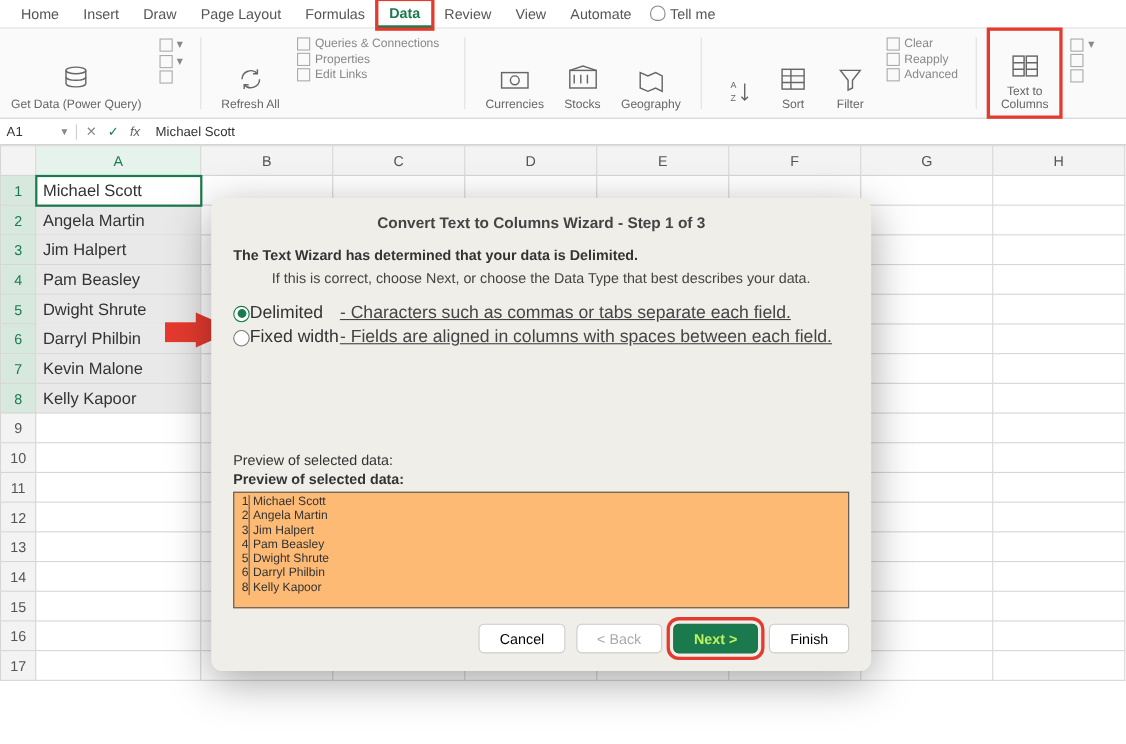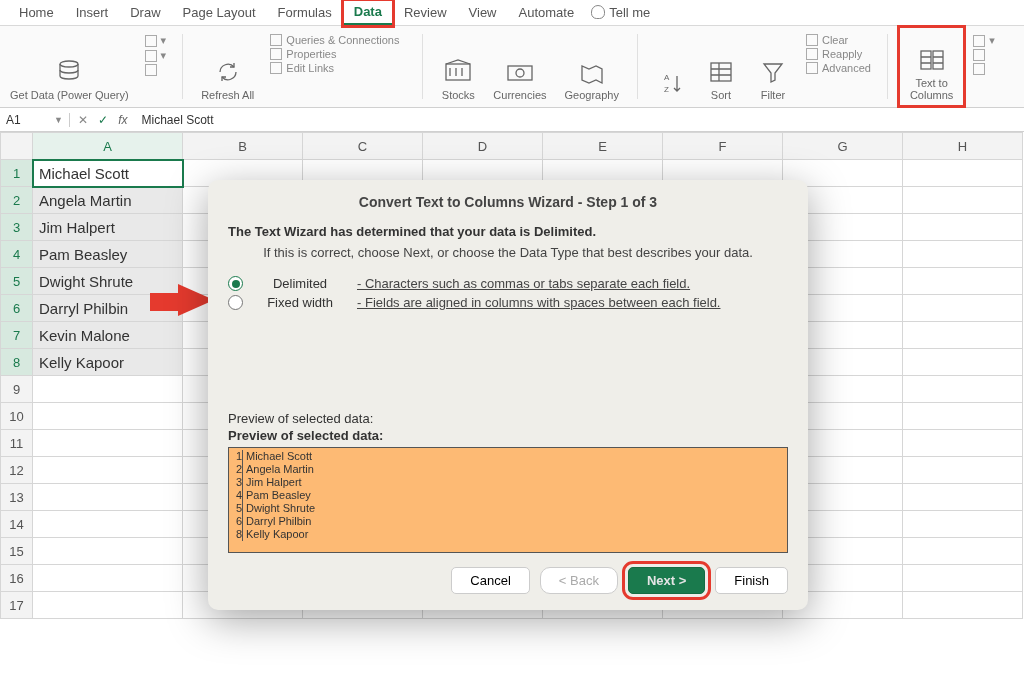--- a/index.html
+++ b/index.html
@@ -42,39 +42,39 @@
   td.sel { background:#e9e9e9; }
   td.active { background:#fff; outline:2px solid #1a7a4d; outline-offset:-1px; }
   .colA { width:150px; }
   .colW { width:120px; }
 
   
   .arrow { position:absolute; left:146px; top:126px; width:0; height:0; border-top:16px solid transparent; border-bottom:16px solid transparent; border-left:36px solid #e53a2e; z-index:50; }
   .arrowtail { position:absolute; left:118px; top:135px; width:30px; height:18px; background:#e53a2e; z-index:49; }
 
   
-  .dialog { position:absolute; left:208px; top:180px; width:600px; height:430px; background:#efeee9; border-radius:10px; box-shadow: 0 10px 40px rgba(0,0,0,.35); z-index:100; padding: 12px 20px 16px 20px; display:flex; flex-direction:column; }
+  .dialog { position:absolute; left:192px; top:180px; width:600px; height:430px; background:#efeee9; border-radius:10px; box-shadow: 0 10px 40px rgba(0,0,0,.35); z-index:100; padding: 12px 20px 16px 20px; display:flex; flex-direction:column; }
   .dlg-title { text-align:center; font-weight:700; font-size:14px; color:#444; padding:2px 0 14px 0; }
   .dlg-sub { font-weight:700; font-size:13px; margin-bottom:6px; }
   .dlg-txt { font-size:13px; color:#444; margin-bottom:14px;text-align:center; }
-  .optrow { display:flex; align-items:center; gap:16px; font-size:13px; margin: 2px 0; text-align: center; }
+  .optrow { display:flex; align-items:center; gap:0; font-size:16px; margin: 2px 0; }
   .radio { width:15px; height:15px; border:1.5px solid #777; border-radius:50%; display:inline-flex; align-items:center; justify-content:center; background:#fff; }
   .radio.on { border-color:#1a7a4d; }
   .radio.on::after { content:""; width:8px; height:8px; background:#1a7a4d; border-radius:50%; }
   .optlabel { width:82px; }
   .optdesc { color:#444;text-decoration:underline; }
   .dlg-gap { flex:1; }
   .prev-lbl { font-size:13px; margin-top:20px; margin-bottom:2px; }
   .prev-bold { font-weight:700; font-size:13px; margin-bottom:4px; }
   .preview { border:1px solid #555; background:#fdba74; height:106px; overflow:auto; padding:2px 4px; font-family: "Courier New", monospace; font-size:11px; line-height:13px; }
   .preview div span.n { display:inline-block; width:10px; border-right:1px solid #555; margin-right:3px; text-align:right; }
   .btnrow { display:flex; justify-content:flex-end; gap:10px; margin-top:14px; align-items:center; }
   .btn { background:#fff; border:1px solid #ccc; border-radius:5px; padding:5px 18px; font-size:13px; cursor:pointer; }
-  .btn.dis { color:#aaa; cursor:default;border-radius:10px; }
-  .btn.primary { background:#1a7a4d; color:#e5e5e5; border-color:#156b42; font-weight:600; }
+  .btn.dis { color:#aaa; cursor:default; }
+  .btn.primary { background:#1a7a4d; color:#bef264; border-color:#156b42; font-weight:600; }
   .btn.hl { outline:3px solid #e53a2e; outline-offset:3px; }
 
   svg.ico-svg { stroke:#666; fill:none; stroke-width:1.3; }
 </style>
 </head>
 <body>
 
 <div class="tab-strip">
   <div class="tab">Home</div>
   <div class="tab">Insert</div>
@@ -132,34 +132,34 @@
     <div>
         <span class="mini"></span>
         <span>Edit Links</span>
       </div>
   </div>
   <div class="sep"></div>
 
   <div class="rgroup">
     <div class="ico">
         <svg class="ico-svg" width="32" height="28" viewBox="0 0 32 28">
+          <rect x="4" y="8" width="24" height="14"></rect>
+          <circle cx="16" cy="15" r="4"></circle>
+        </svg>
+      </div>
+    <div>Currencies</div>
+  </div>
+  <div class="rgroup">
+    <div class="ico">
+        <svg class="ico-svg" width="32" height="28" viewBox="0 0 32 28">
           <rect x="4" y="6" width="24" height="16"></rect>
           <path d="M4 6l12-4 12 4M8 10v8M14 10v8M20 10v8"></path>
         </svg>
       </div>
     <div>Stocks</div>
-  </div>
-  <div class="rgroup">
-    <div class="ico">
-        <svg class="ico-svg" width="32" height="28" viewBox="0 0 32 28">
-          <rect x="4" y="8" width="24" height="14"></rect>
-          <circle cx="16" cy="15" r="4"></circle>
-        </svg>
-      </div>
-    <div>Currencies</div>
   </div>
   <div class="rgroup">
     <div class="ico">
         <svg class="ico-svg" width="32" height="28" viewBox="0 0 32 28">
           <path d="M6 22V8l7 3 7-3 6 3v14l-6-3-7 3-7-3z"></path>
         </svg>
       </div>
     <div>Geography</div>
   </div>
   <div class="sep"></div>

